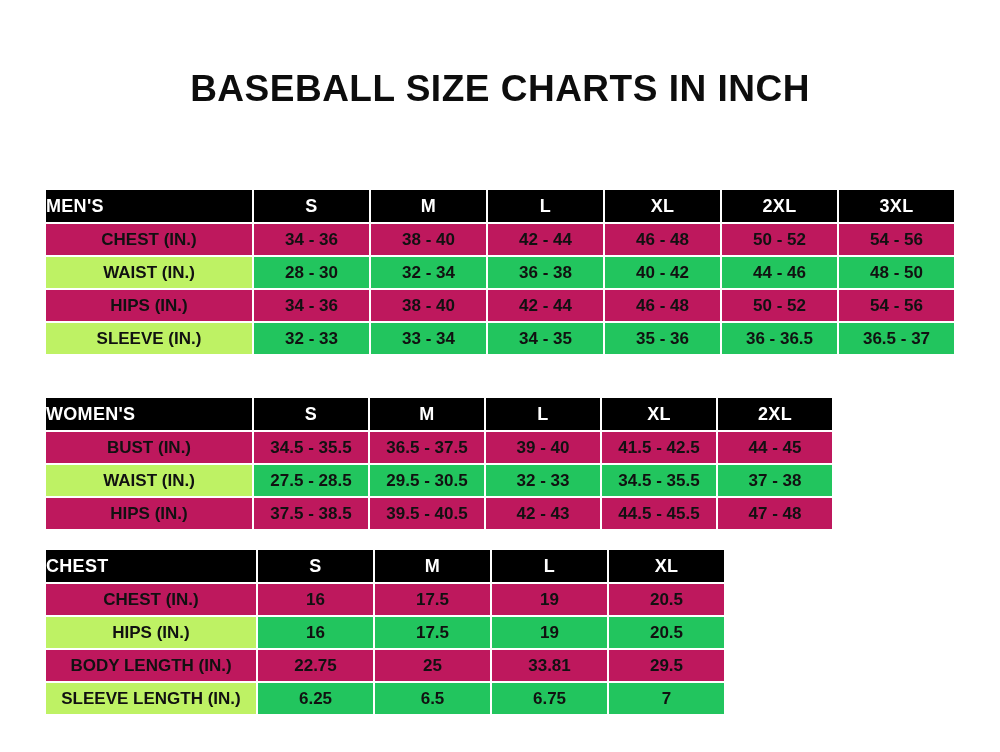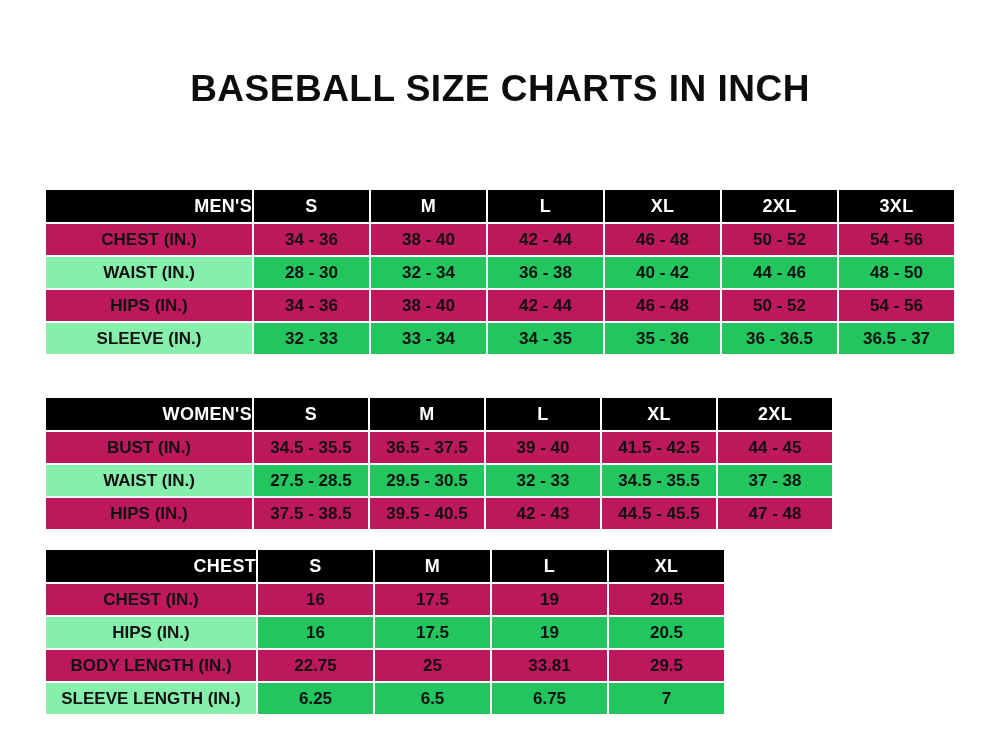--- a/index.html
+++ b/index.html
@@ -49,36 +49,36 @@
     color: #111111;
   }
   table.size-table thead th {
     background: #000000;
     color: #ffffff;
     font-size: 18px;
     height: 32px;
     letter-spacing: 0.3px;
   }
   table.size-table thead th.rowhead {
-    text-align: right;
+    text-align: left;
     margin-top: 9px;
   }
   table.size-table tbody tr.odd td {
     background: #be185d;
   }
   table.size-table tbody tr.even td {
     background: #22c55e;
   }
   table.size-table tbody td.rowlabel {
     background: #ffffff;
     text-align: center;
     font-size: 17px;
   }
   table.size-table tbody tr.even td.rowlabel {
-    background: #86efac;
+    background: #bef264;
   }
 
   
   #mens-table {
     top: 188px;
     left: 44px;
     width: 912px;
   }
   #womens-table {
     top: 396px;

